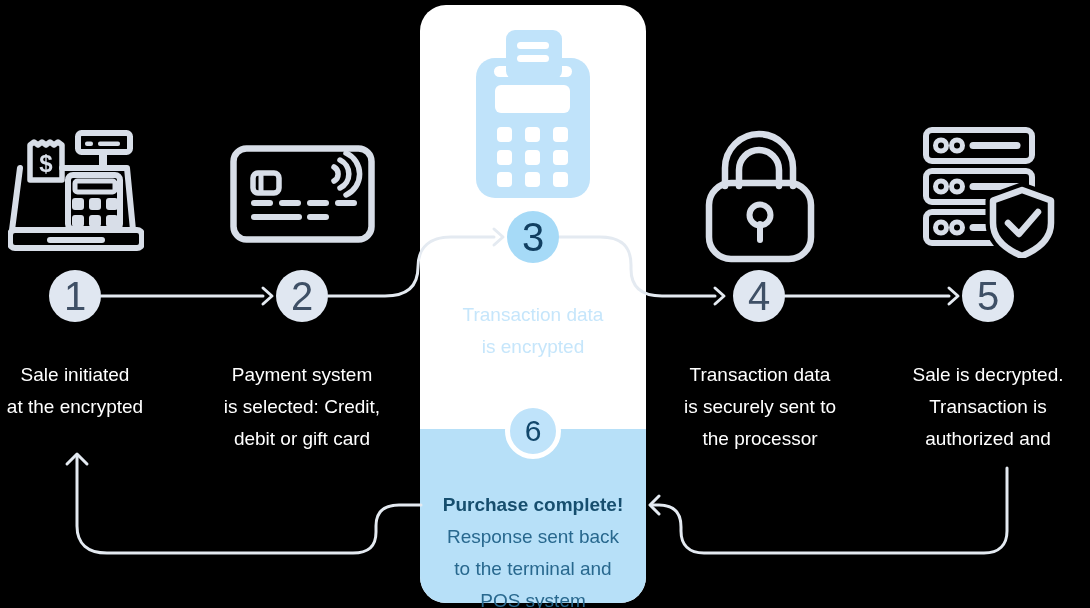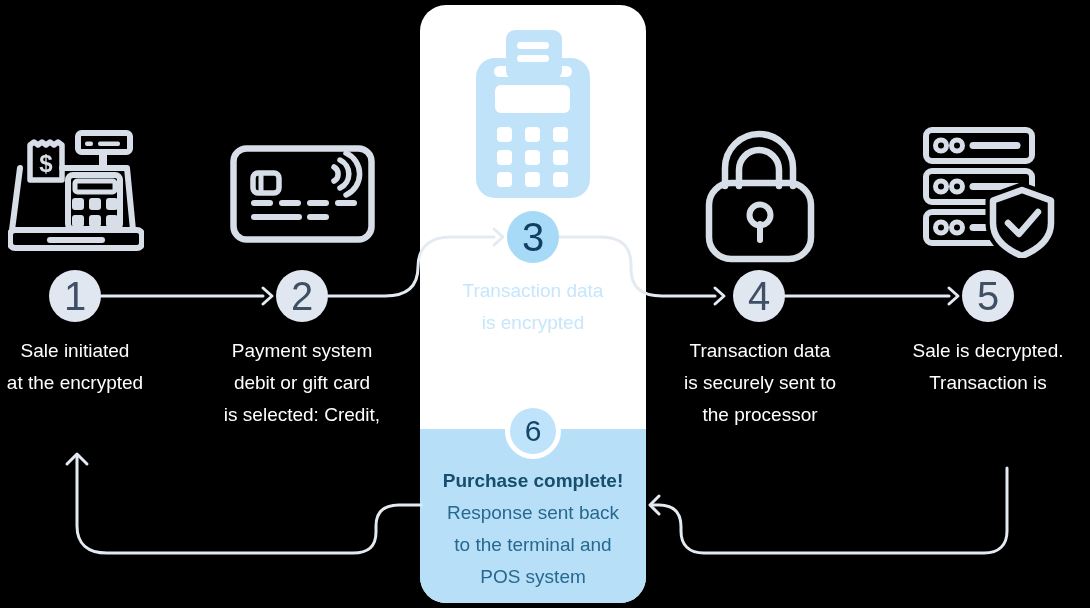--- a/index.html
+++ b/index.html
@@ -8,21 +8,21 @@
   .card{position:absolute;left:420px;top:5px;width:226px;height:598px;background:#fff;border-radius:26px;}
   .panel{position:absolute;left:420px;top:429px;width:226px;height:174px;background:#b7e0f8;border-radius:0 0 26px 26px;}
   .flow{position:absolute;left:0;top:0;width:1090px;height:608px;pointer-events:none;}
   .icon{position:absolute;}
   .circle{position:absolute;width:52px;height:52px;border-radius:50%;display:flex;align-items:center;
           justify-content:center;font-size:40px;font-weight:500;}
   .c-gray{background:#e0e7f1;color:#3f5066;}
   .c-blue{background:#a6daf7;color:#113f61;}
   .circle6{position:absolute;width:46px;height:46px;border:5px solid #fff;background:#bfe3fa;color:#12476b;
            border-radius:50%;display:flex;align-items:center;justify-content:center;font-size:30px;font-weight:500;}
-  .steptext{position:absolute;text-align:center;font-size:19px;line-height:32px;color:#fff;}
+  .steptext{position:absolute;text-align:center;font-size:19px;line-height:32px;color:#fff;margin-top:24px;}
   .t3{color:#c6e6fb;}
   .t6{color:#28688e;}
   .s6title{font-weight:700;color:#164e6e;}
 </style>
 </head>
 <body>
 
 <div class="canvas">
 
   <div class="card"></div>
@@ -154,38 +154,39 @@
     <span>6</span>
     </div>
 
   <div class="steptext" style="left:0;top:335px;width:150px">
     <div>Sale initiated</div>
     <div>at the encrypted</div>
   </div>
 
   <div class="steptext" style="left:187px;top:335px;width:230px">
     <div>Payment system</div>
+    <div>is selected: Credit,</div>
     <div>debit or gift card</div>
-    <div>is selected: Credit,</div>
   </div>
 
   <div class="steptext t3" style="left:433px;top:275px;width:200px">
     <div>Transaction data</div>
     <div>is encrypted</div>
   </div>
 
   <div class="steptext" style="left:650px;top:335px;width:220px">
     <div>Transaction data</div>
     <div>is securely sent to</div>
     <div>the processor</div>
   </div>
 
   <div class="steptext" style="left:885px;top:335px;width:206px">
     <div>Sale is decrypted.</div>
     <div>Transaction is</div>
+    <div>authorized and</div>
   </div>
 
   <div class="steptext t6" style="left:428px;top:465px;width:210px">
     <div class="s6title">Purchase complete!</div>
     <div>Response sent back</div>
     <div>to the terminal and</div>
     <div>POS system</div>
   </div>
 
 </div>

